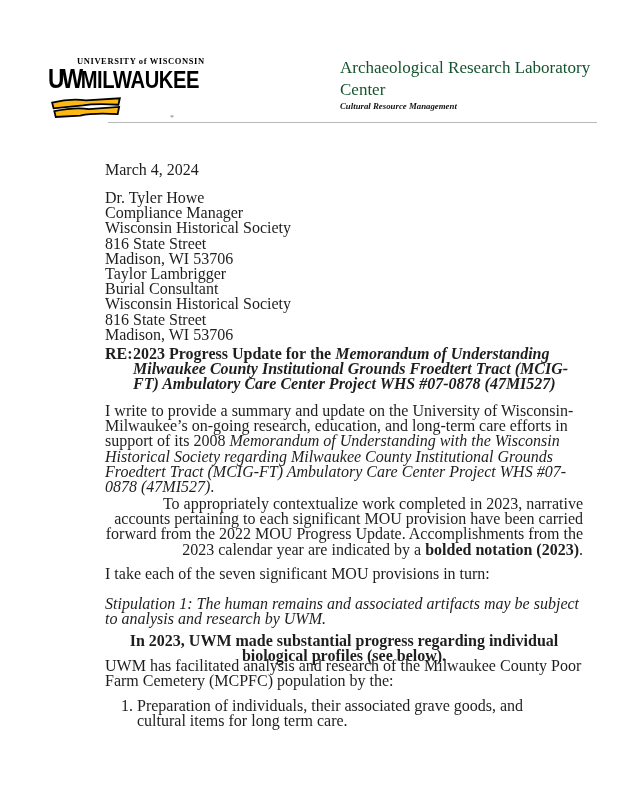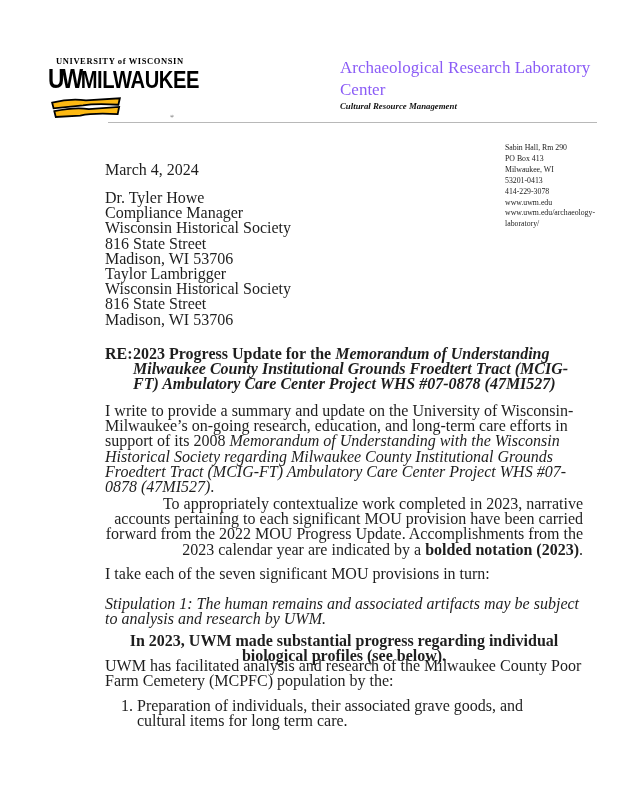--- a/index.html
+++ b/index.html
@@ -4,35 +4,35 @@
 <style>
   html,body { margin:0; padding:0; background:#ffffff; }
   .page {
     position:relative; width:618px; height:800px; background:#ffffff;
     font-family:"Liberation Serif", serif; color:#1e1e1e; overflow:hidden;
   }
 
   
   .logo { position:absolute; left:48px; top:56px; color:#000; }
   .logo-top {
-    margin-left:8px; font-weight:700; font-size:8.5px; letter-spacing:0.6px;
+    margin-left:29px; font-weight:700; font-size:8.5px; letter-spacing:0.6px;
     white-space:nowrap; font-family:"Liberation Serif", serif;
   }
   .logo-word {
     white-space:nowrap; font-family:"Liberation Sans", sans-serif;
     transform:scaleX(0.84); transform-origin:0 0; line-height:24px; margin-top:1px;
   }
   .logo-uw   { font-size:27px; font-weight:700; letter-spacing:-3px; }
   .logo-mil  { font-size:24px; font-weight:800; letter-spacing:-0.5px; }
   .logo-flag { display:block; margin-left:2px; margin-top:1px; }
   .logo-reg  { position:absolute; left:122px; top:58px; font-size:5px; }
 
   .org-title {
     position:absolute; left:340px; top:57px; width:265px;
-    font-size:17px; line-height:21.5px; color:#8b5cf6;
+    font-size:17px; line-height:21.5px; color:#14532d;
   }
   .division {
     position:absolute; left:340px; top:101px;
     font-size:8.8px; font-weight:700; font-style:italic; color:#111;
   }
   .rule { position:absolute; left:108px; top:122px; width:489px; height:1px; background:#b8b8b8; }
 
   .contact {
     position:absolute; left:505px; top:143px; width:105px;
     font-size:7.8px; line-height:10.9px; color:#222;
@@ -70,43 +70,34 @@
       <path d="M3 9 Q28 3 50 6 L97 3 L95 12 Q62 10 46 13 L5 17 Z" stroke="#000" stroke-width="2.5" fill="#fdb913"></path>
       <path d="M6 21 Q34 15 54 18 L96 15 L94 25 Q60 23 42 27 L8 29 Z" stroke="#000" stroke-width="2.5" fill="#fdb913"></path>
     </svg>
     <span class="logo-reg">®</span>
   </div>
 
   <div class="org-title">Archaeological Research Laboratory Center</div>
   <div class="division">Cultural Resource Management</div>
   <div class="rule"></div>
 
-  <div class="contact">
-    <div>Sabin Hall, Rm 290</div>
-    <div>PO Box 413</div>
-    <div>Milwaukee, WI</div>
-    <div>53201-0413</div>
-    <div>414-229-3078</div>
-    <div>www.uwm.edu</div>
-    <div>www.uwm.edu/archaeology-</div>
-    <div>laboratory/</div>
-  </div>
 
   <div class="blk blk-date">March 4, 2024</div>
 
   <div class="blk blk-addr1">
     <div>Dr. Tyler Howe</div>
     <div>Compliance Manager</div>
     <div>Wisconsin Historical Society</div>
     <div>816 State Street</div>
     <div>Madison, WI 53706</div>
   </div>
 
   <div class="blk blk-addr2">
     <div>Taylor Lambrigger</div>
+    <div>Burial Consultant</div>
     <div>Wisconsin Historical Society</div>
     <div>816 State Street</div>
     <div>Madison, WI 53706</div>
   </div>
 
   <div class="blk blk-re"><span class="re-label">RE:</span><span>2023 Progress Update for the </span><i>Memorandum of Understanding Milwaukee County Institutional Grounds Froedtert Tract (MCIG-FT) Ambulatory Care Center Project WHS #07-0878 (47MI527)</i></div>
 
 
   <div class="blk blk-p1"><span>I write to provide a summary and update on the University of Wisconsin-Milwaukee’s on-going research, education, and long-term care efforts in support of its 2008 </span><i>Memorandum of Understanding with the Wisconsin Historical Society regarding Milwaukee County Institutional Grounds Froedtert Tract (MCIG-FT) Ambulatory Care Center Project WHS #07-0878 (47MI527)</i><span>.</span></div>
 

